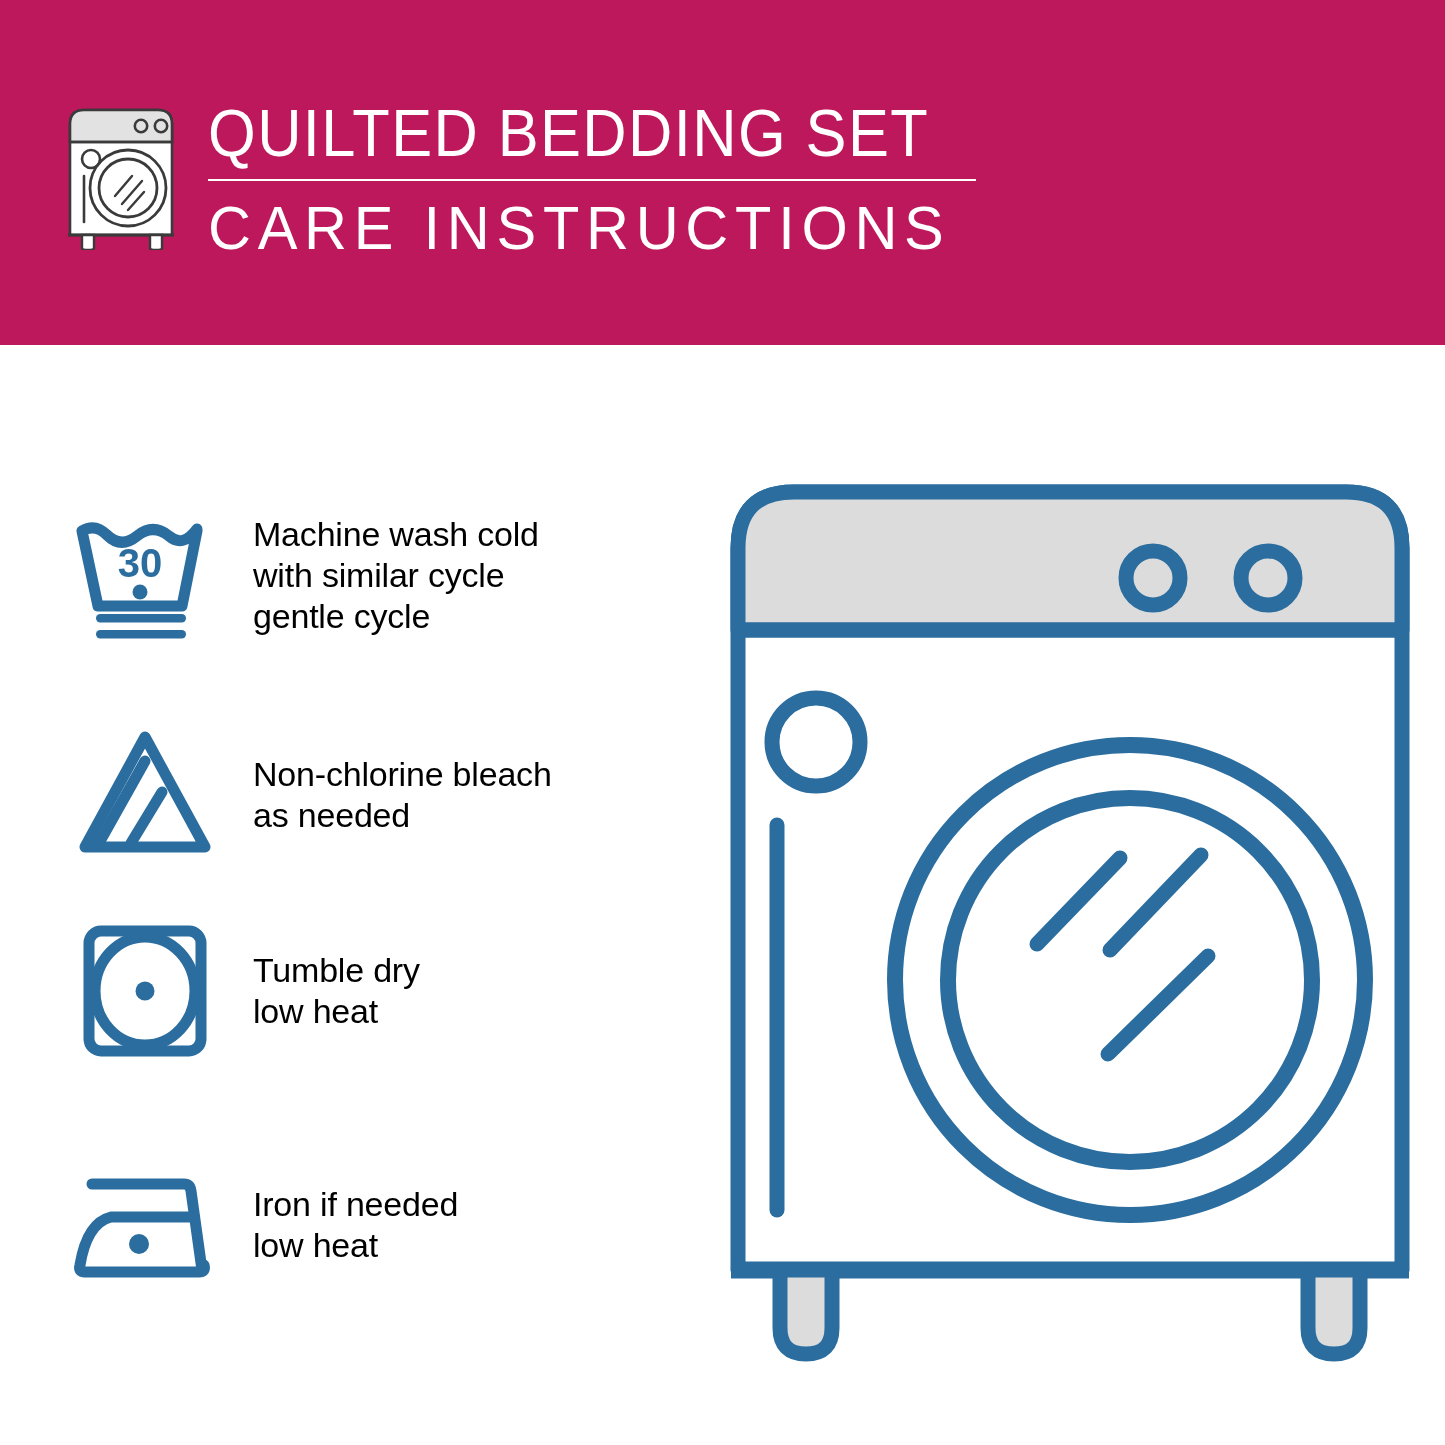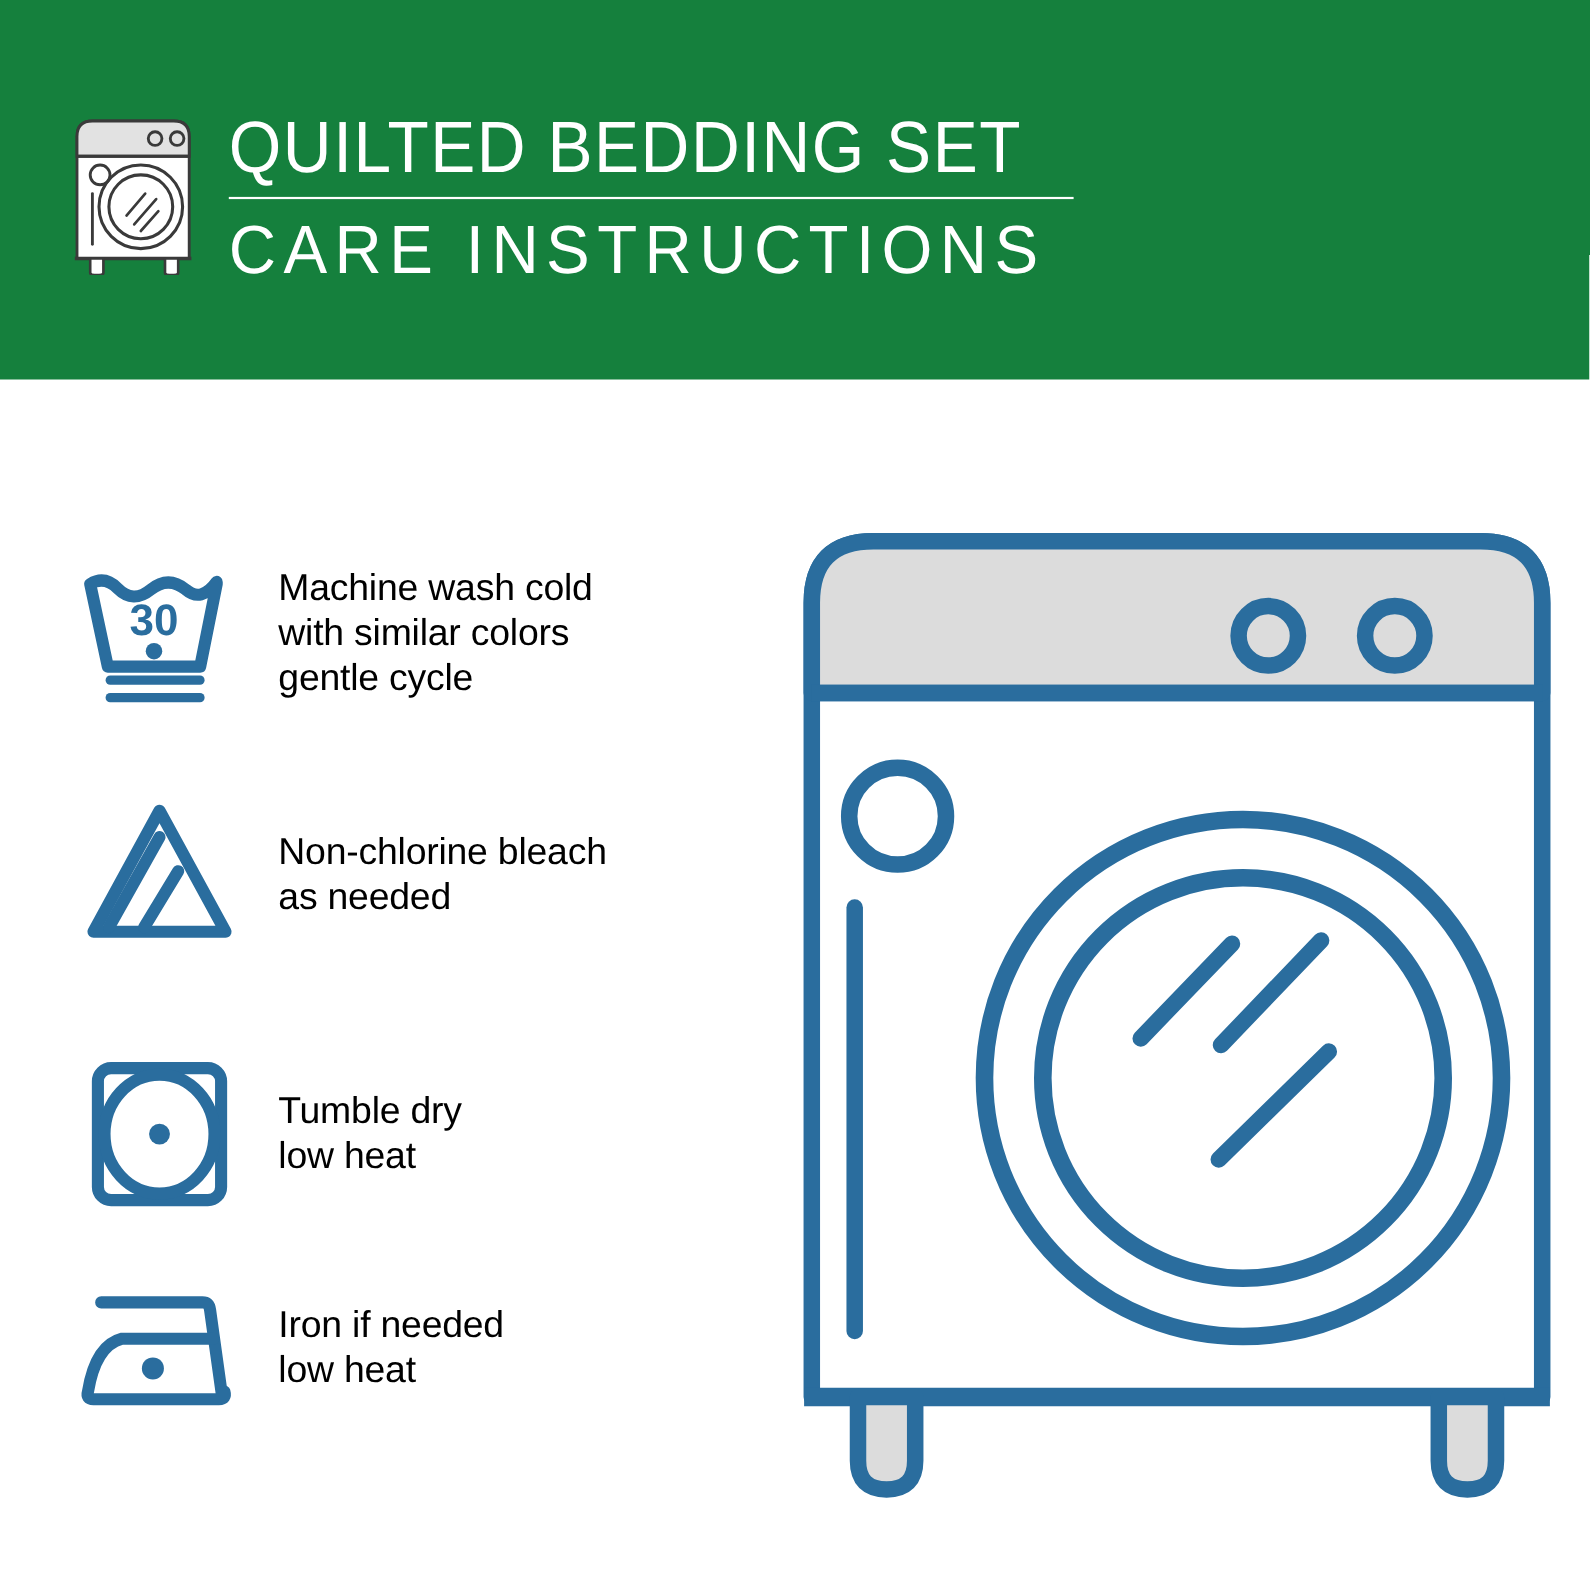--- a/index.html
+++ b/index.html
@@ -15,21 +15,21 @@
     position: relative;
   }
 
   
   .header-banner {
     position: absolute;
     left: 0;
     top: 0;
     width: 1445px;
     height: 345px;
-    background: #15803d;
+    background: #be185d;
   }
 
   .header-logo {
     position: absolute;
     left: 62px;
     top: 100px;
     width: 118px;
     height: 150px;
   }
 
@@ -84,21 +84,21 @@
   .care-row {
     position: absolute;
     left: 0;
     width: 700px;
     display: flex;
     align-items: center;
   }
 
   .care-row-0 { top: 150px; }
   .care-row-1 { top: 370px; }
-  .care-row-2 { top: 606px; align-items: center; }
+  .care-row-2 { top: 566px; align-items: center; }
   .care-row-3 { top: 800px; }
 
   .care-icon {
     width: 160px;
     min-width: 160px;
     height: 160px;
     margin-left: 65px;
     display: flex;
     align-items: center;
     justify-content: center;
@@ -177,21 +177,21 @@
         <text x="75" y="82" font-family="Liberation Sans, sans-serif" font-size="40" font-weight="bold" fill="#2a6d9e" text-anchor="middle">30</text>
 
         <circle cx="75" cy="97" r="7.5" fill="#2a6d9e"></circle>
 
         <rect x="31" y="119" width="90" height="8.5" rx="4.2" fill="#2a6d9e"></rect>
         <rect x="31" y="135" width="90" height="8.5" rx="4.2" fill="#2a6d9e"></rect>
       </svg>
     </div>
     <div class="care-text">
       <div>Machine wash cold</div>
-      <div>with similar colors</div>
+      <div>with similar cycle</div>
       <div>gentle cycle</div>
     </div>
   </div>
 
   <div class="care-row care-row-1">
     <div class="care-icon">
       <svg viewBox="0 0 160 160" width="160" height="160" xmlns="http://www.w3.org/2000/svg">
 
         <path d="M80 22 L140 132 L20 132 Z" fill="none" stroke="#2a6d9e" stroke-width="11" stroke-linejoin="round"></path>
 

